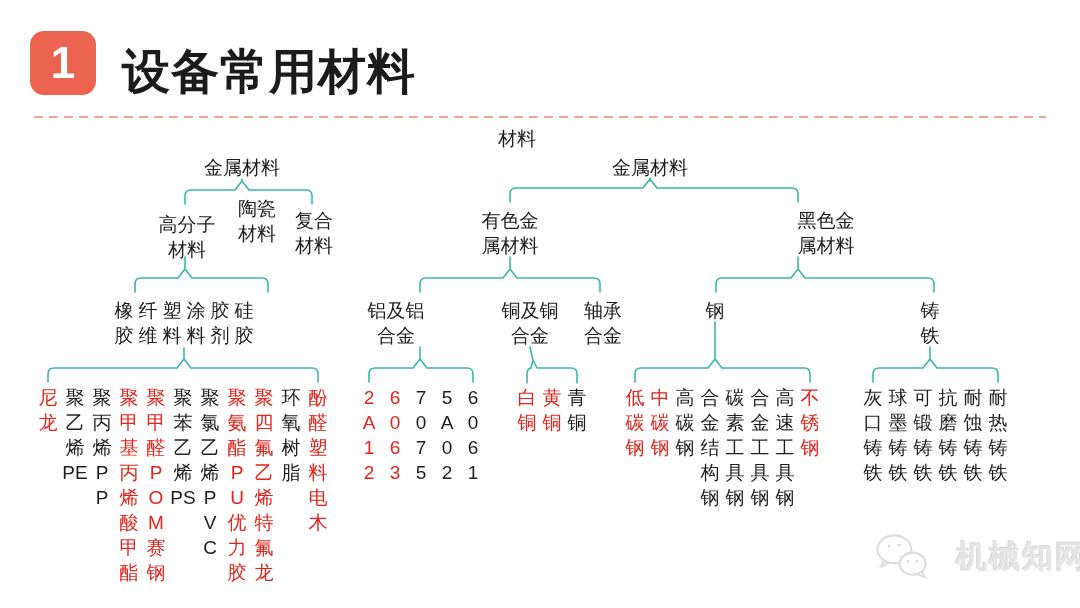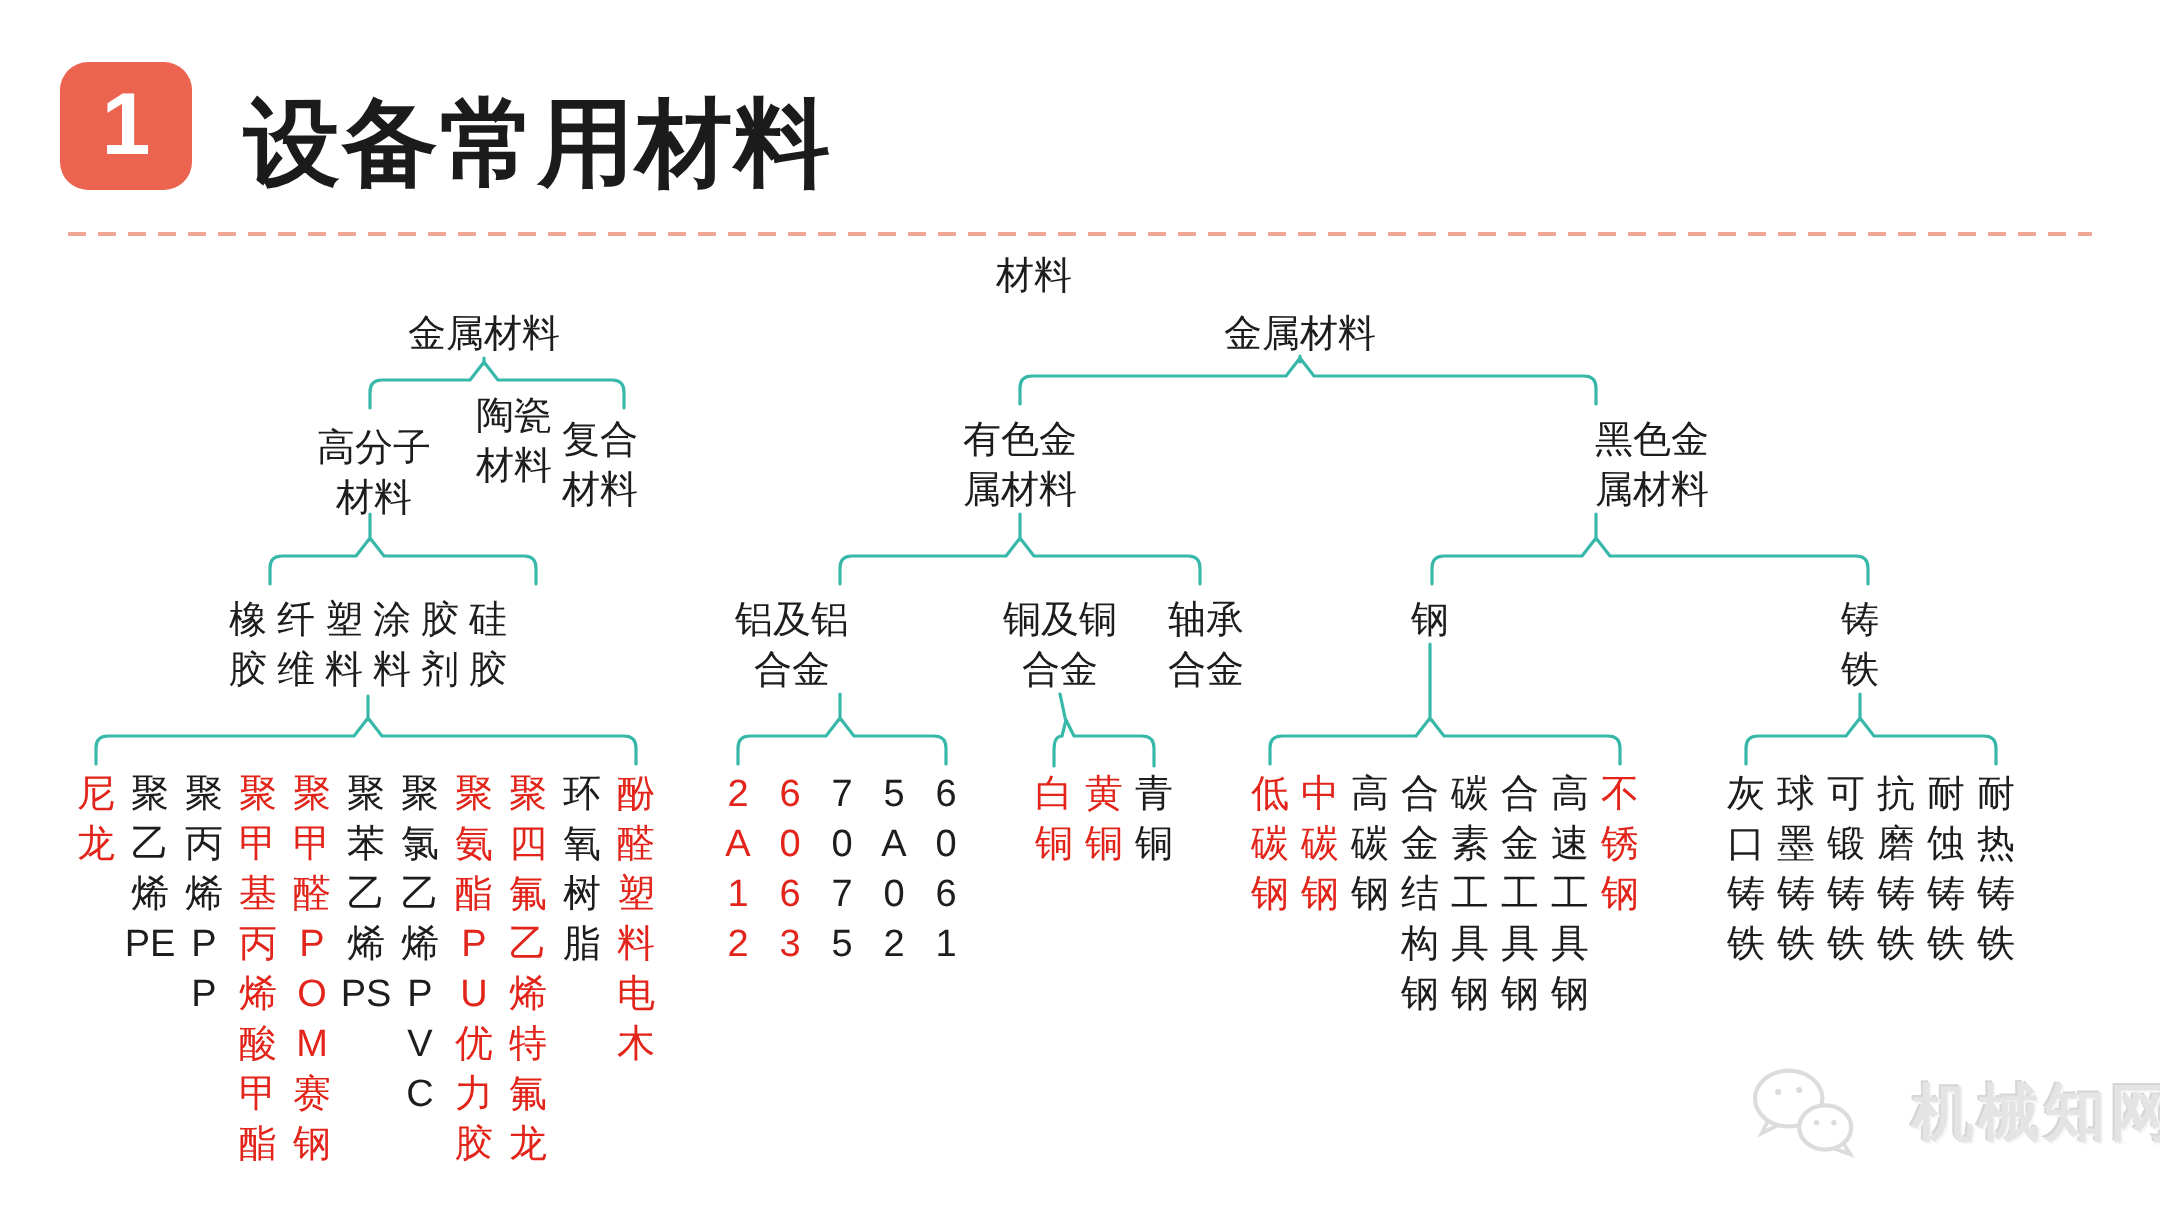--- a/index.html
+++ b/index.html
@@ -79,21 +79,21 @@
       <path d="M930,347 L930,360 M873,382 L873,374 Q873,368 879,368 L923,368 L930,359 L937,368 L992,368 Q998,368 998,374 L998,382"></path>
     </svg>
 
     <div class="node" style="left:517px;top:126px">材料</div>
     <div class="node" style="left:242px;top:155px">金属材料</div>
     <div class="node" style="left:650px;top:155px">金属材料</div>
     <div class="node" style="left:187px;top:212px">高分子
 材料</div>
     <div class="node" style="left:257px;top:196px">陶瓷
 材料</div>
-    <div class="node" style="left:300px;top:208px">复合
+    <div class="node" style="left:314px;top:208px">复合
 材料</div>
     <div class="node" style="left:510px;top:208px">有色金
 属材料</div>
     <div class="node" style="left:826px;top:208px">黑色金
 属材料</div>
     <div class="node" style="left:396px;top:298px">铝及铝
 合金</div>
     <div class="node" style="left:530px;top:298px">铜及铜
 合金</div>
     <div class="node" style="left:603px;top:298px">轴承

